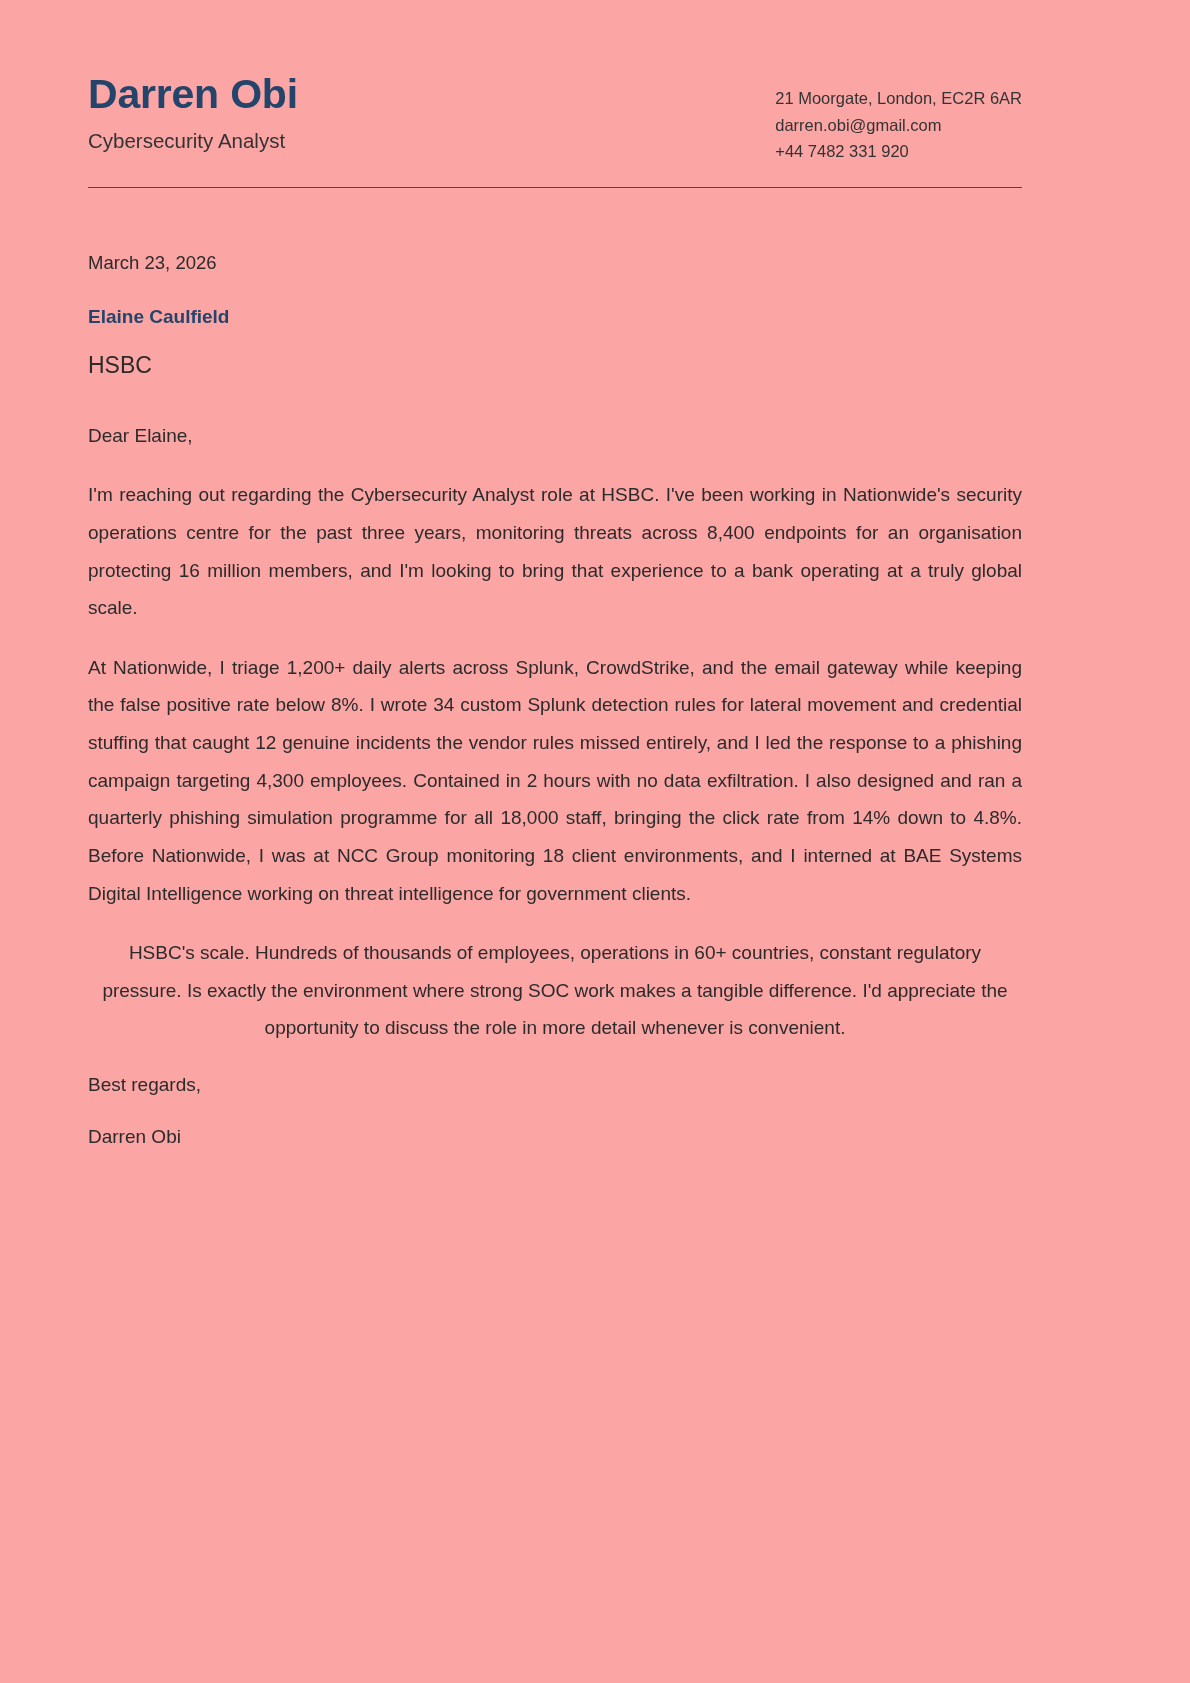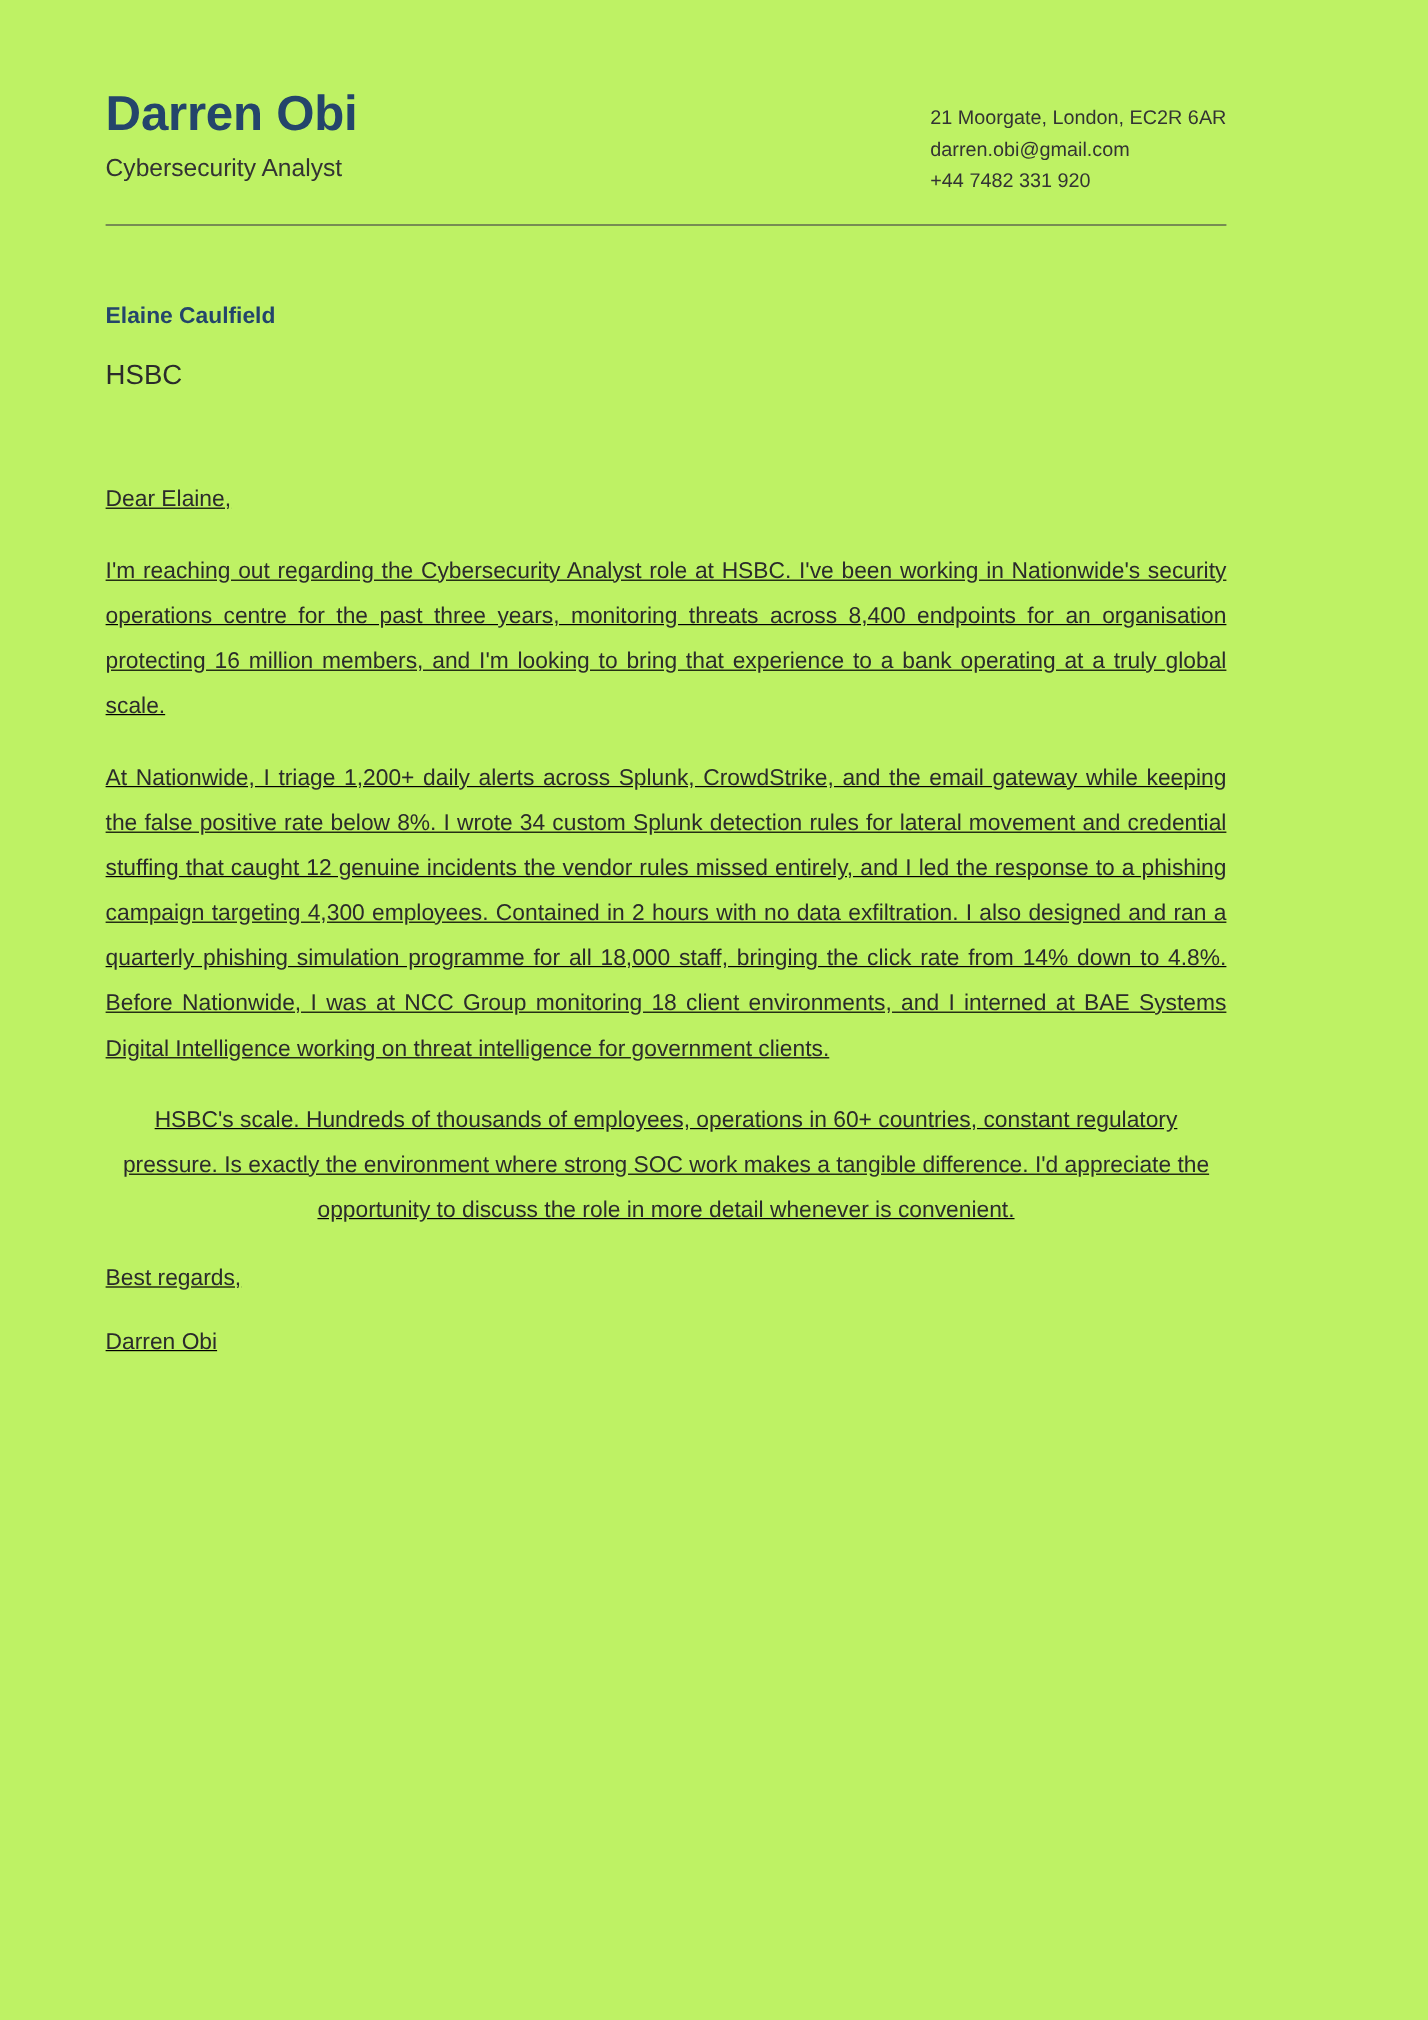--- a/index.html
+++ b/index.html
@@ -9,21 +9,21 @@
     background: #ffffff;
   }
   body {
     font-family: "Liberation Sans", sans-serif;
     -webkit-font-smoothing: antialiased;
   }
   .page {
     position: relative;
     width: 1190px;
     height: 1683px;
-    background: #bef264;
+    background: #fca5a5;
     margin: 0 auto;
     box-sizing: border-box;
     overflow: hidden;
   }
   .sheet {
     position: absolute;
     left: 88px;
     top: 0;
     width: 934px;
   }
@@ -91,22 +91,21 @@
   }
   .recipient-company {
     font-size: 23px;
     color: #2b2b2b;
     line-height: 1.45;
     margin-top: 18px;
   }
 
   
   .body {
-    margin-top: 74px;
-    text-decoration: underline;
+    margin-top: 40px;
   }
   .salutation {
     font-size: 19px;
     color: #2b2b2b;
     line-height: 1.5;
     margin: 0 0 26px 0;
   }
   .para {
     font-size: 19px;
     color: #2b2b2b;
@@ -145,20 +144,21 @@
       <div class="contact">
         <div class="contact-line">21 Moorgate, London, EC2R 6AR</div>
         <div class="contact-line">darren.obi@gmail.com</div>
         <div class="contact-line">+44 7482 331 920</div>
       </div>
     </div>
 
     <hr class="rule">
 
     <div class="meta">
+      <div class="letter-date">March 23, 2026</div>
       <div class="recipient">
         <div class="recipient-name">Elaine Caulfield</div>
         <div class="recipient-company">HSBC</div>
       </div>
     </div>
 
     <div class="body">
       <p class="salutation">Dear Elaine,</p>
 
       <p class="para">I'm reaching out regarding the Cybersecurity Analyst role at HSBC. I've been working in Nationwide's security operations centre for the past three years, monitoring threats across 8,400 endpoints for an organisation protecting 16 million members, and I'm looking to bring that experience to a bank operating at a truly global scale.</p>

